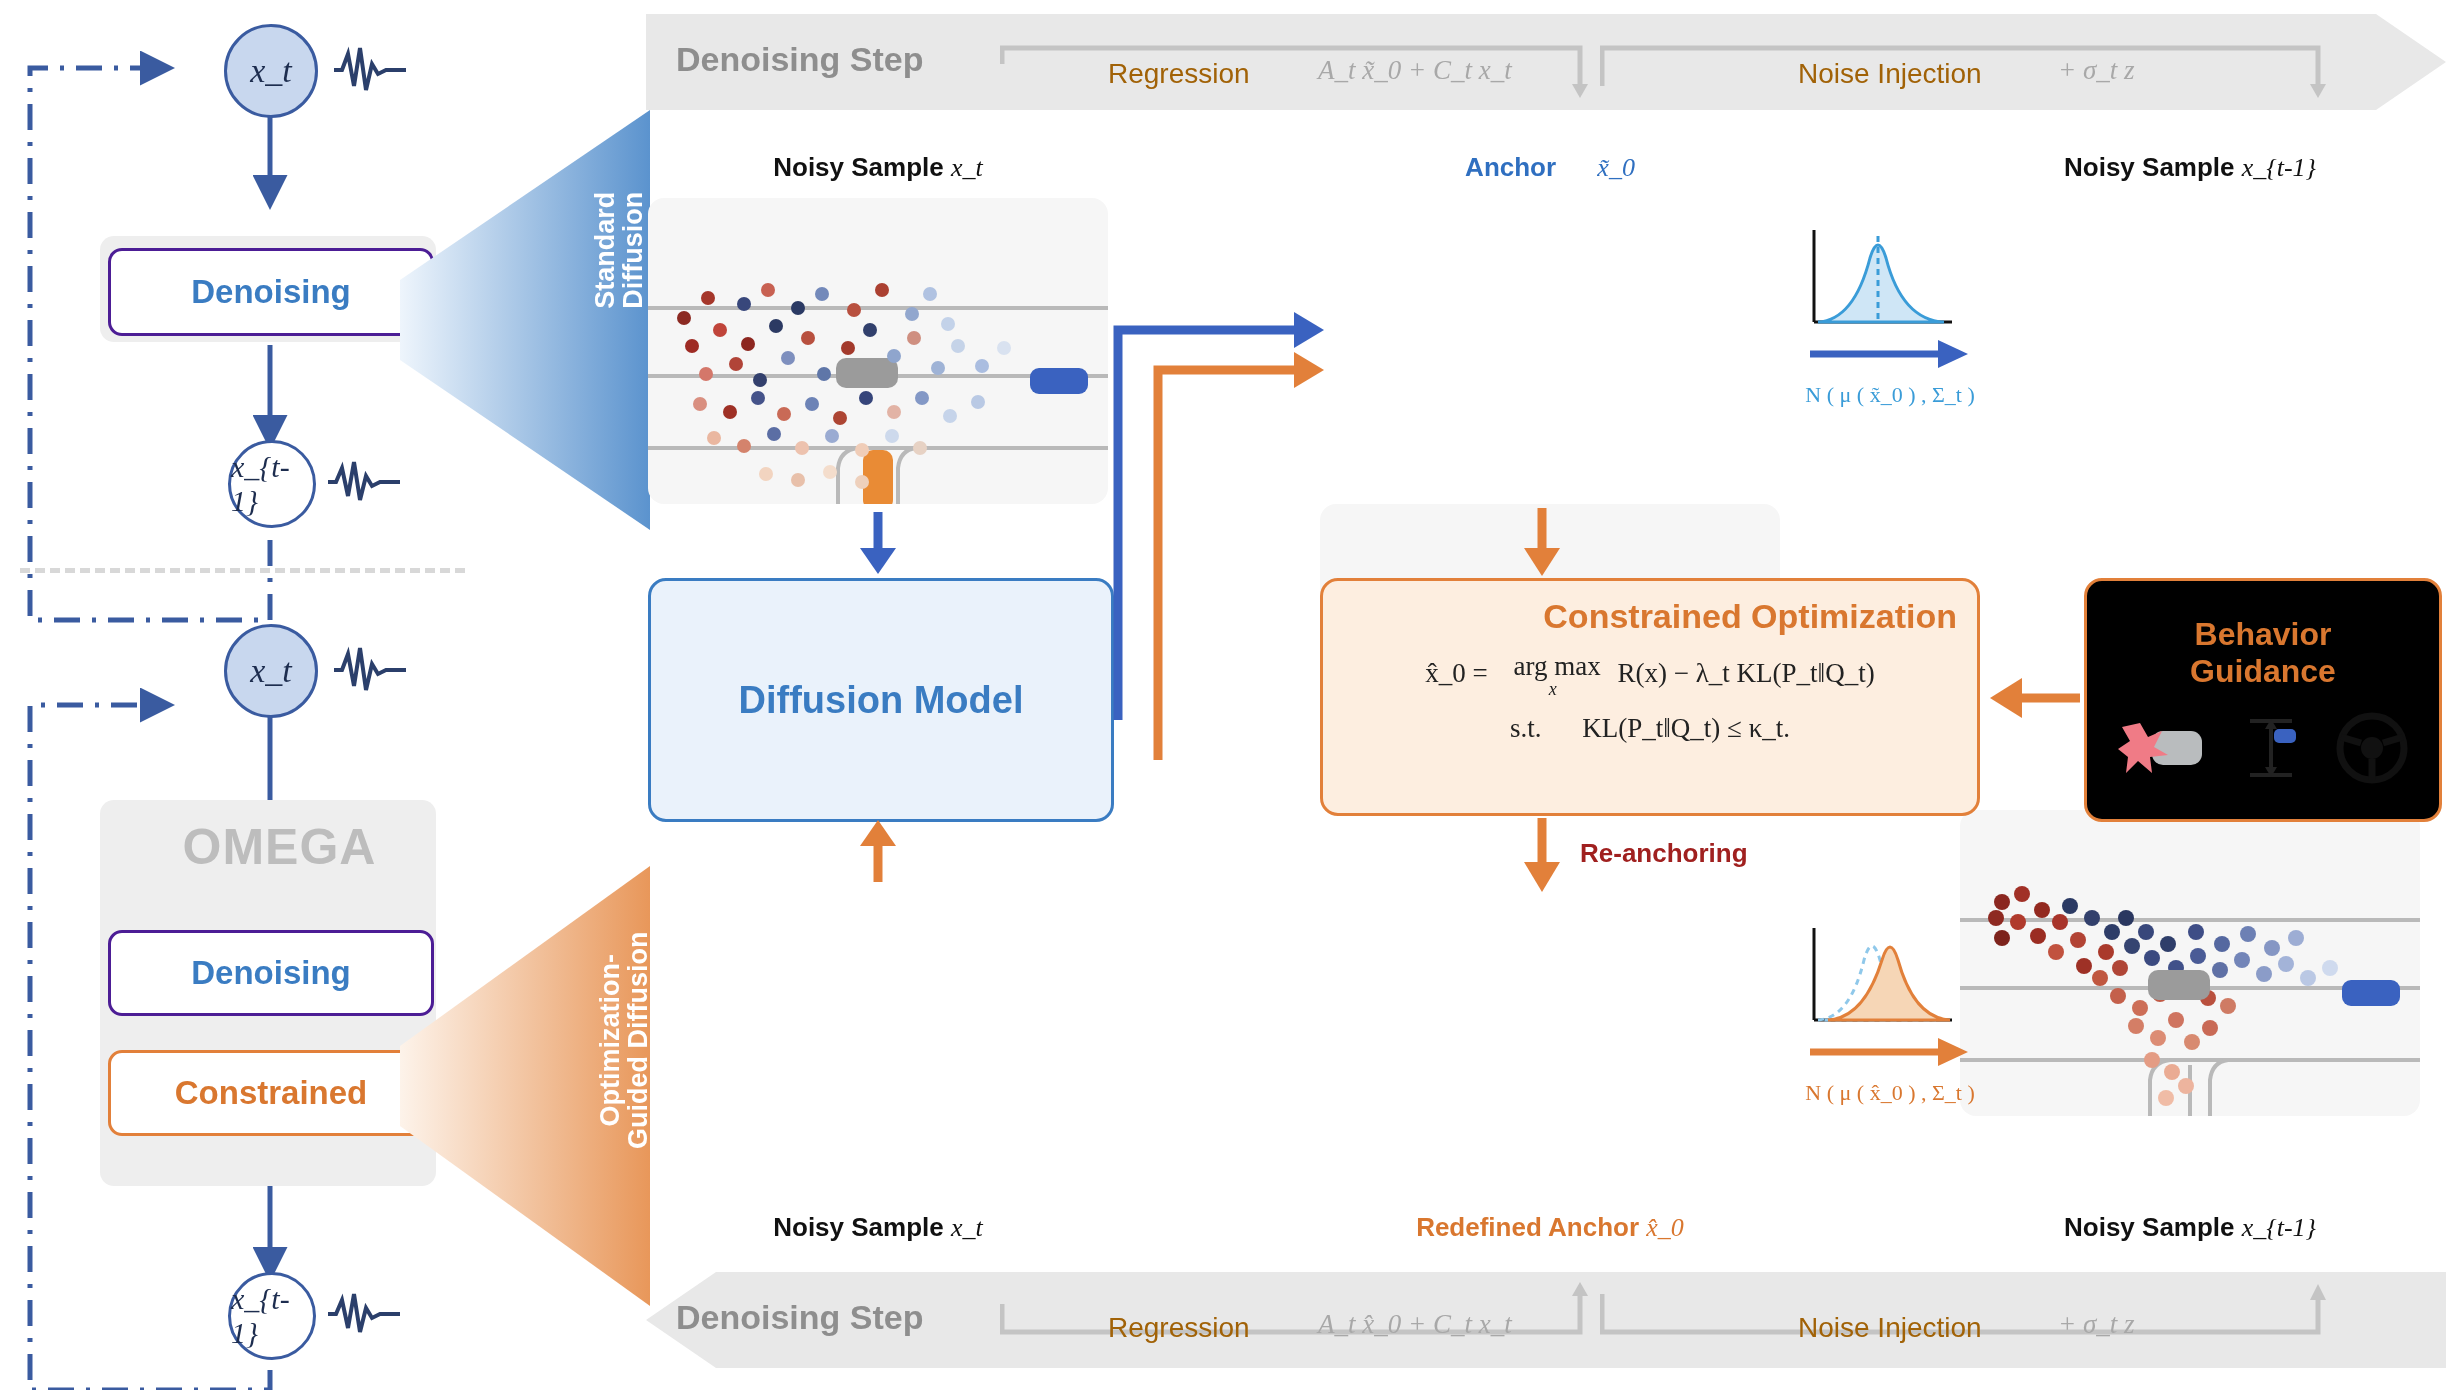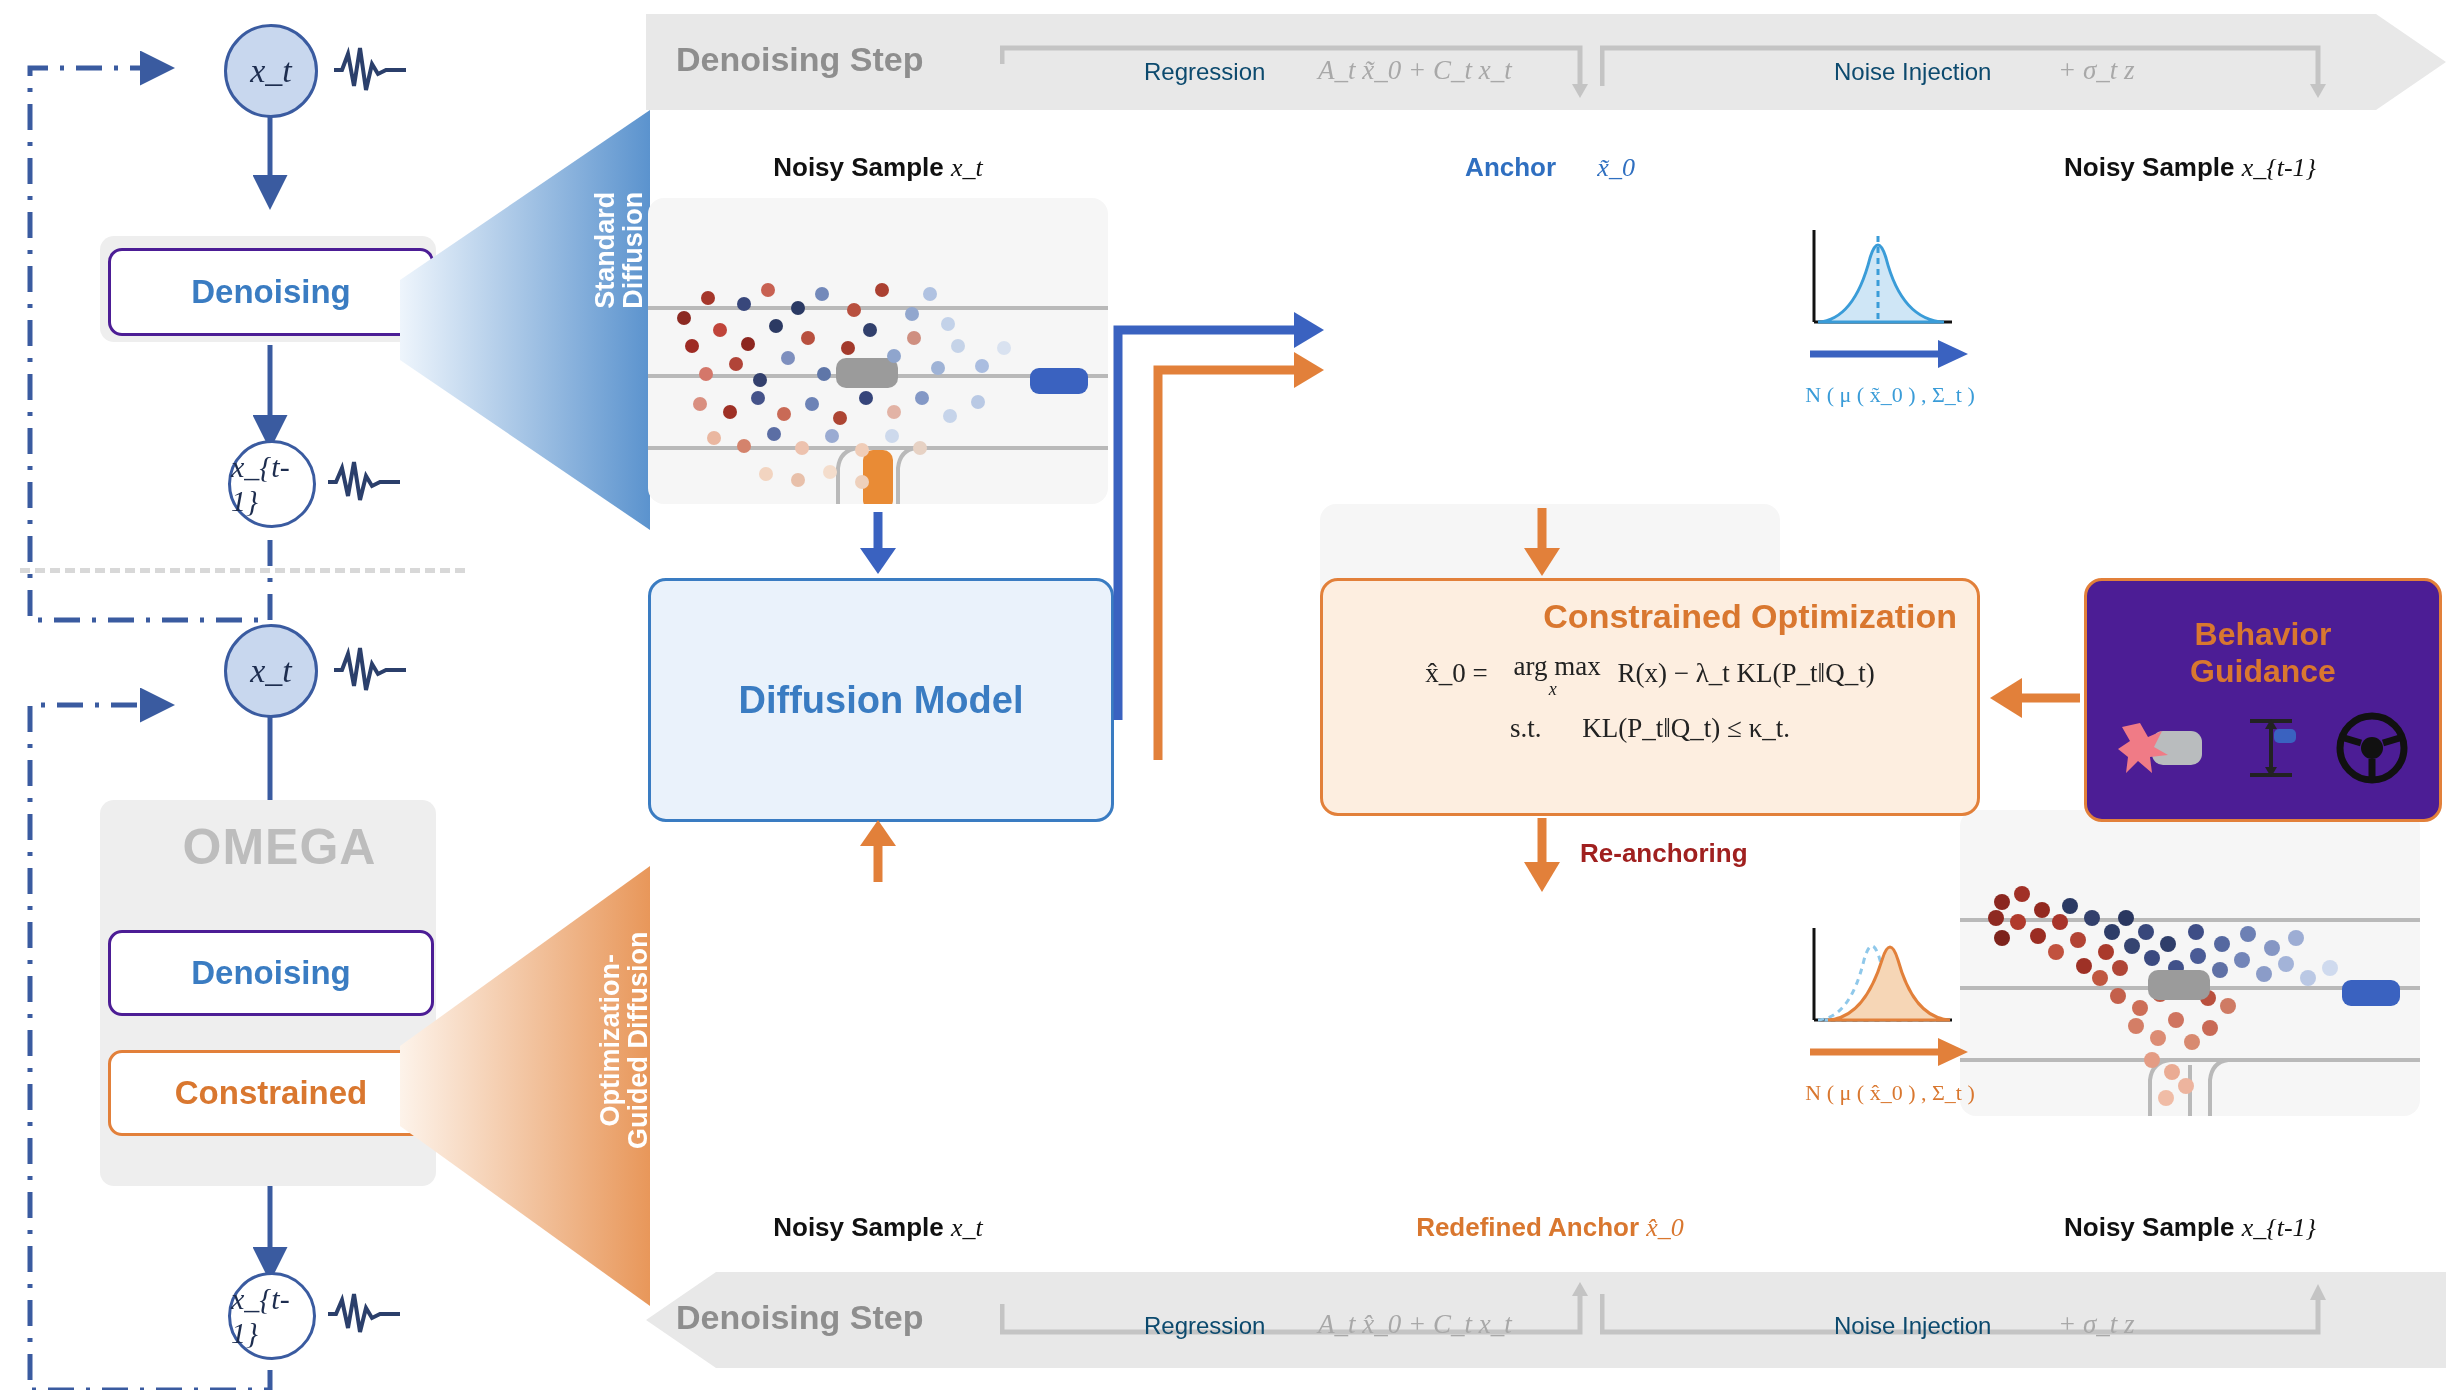--- a/index.html
+++ b/index.html
@@ -72,23 +72,22 @@
   }
   .ribbon-label.orange { color: #ffffff; }
 
   
   .banner-text {
     font-weight: bold;
     font-size: 34px;
     color: #8e8e8e;
   }
   .banner-sub {
-    font-size: 24px;
-    color: #0c4a6e;
-    margin-left: 36px;
+    font-size: 28px;
+    color: #a16207;
   }
   .banner-math {
     font-family: "Liberation Serif", serif;
     font-style: italic;
     font-size: 27px;
     color: #a8a8a8;
   }
 
   
   .scene {
@@ -143,21 +142,21 @@
     font-family: "Liberation Serif", serif;
     font-size: 27px;
     color: #222;
     text-align: center;
     line-height: 1.9;
   }
 
   
   .guid-box {
     border: 3px solid #e2803a;
-    background: #4c1d95;
+    background: #000000;
     border-radius: 18px;
     display: flex;
     flex-direction: column;
     align-items: center;
     justify-content: center;
   }
   .guid-title {
     color: #d9772f;
     font-weight: bold;
     font-size: 32px;

